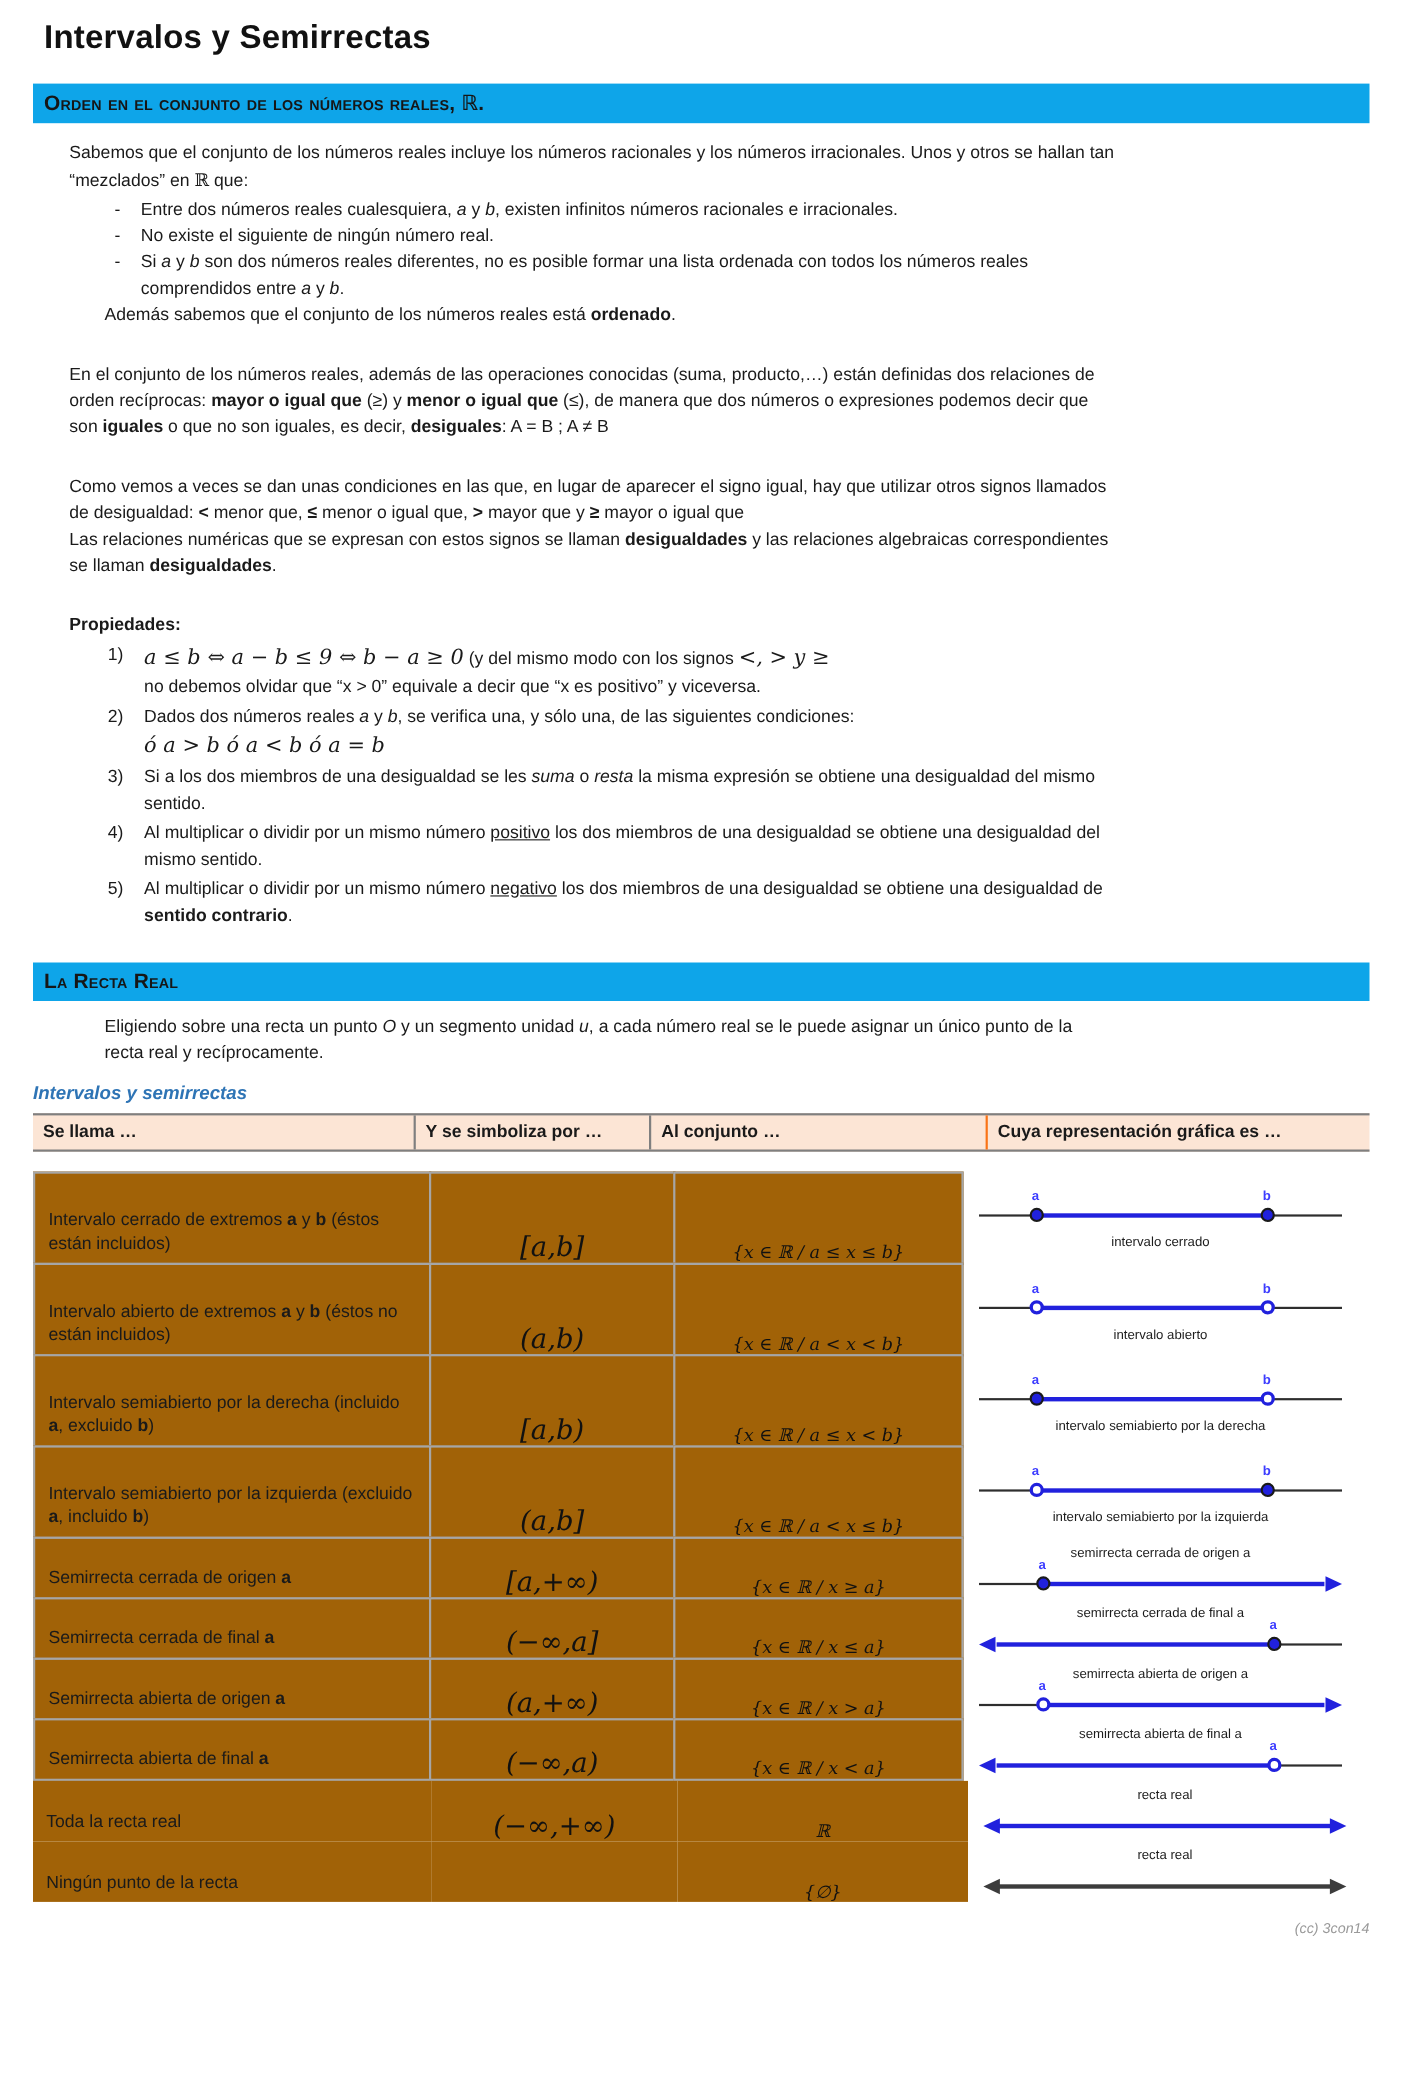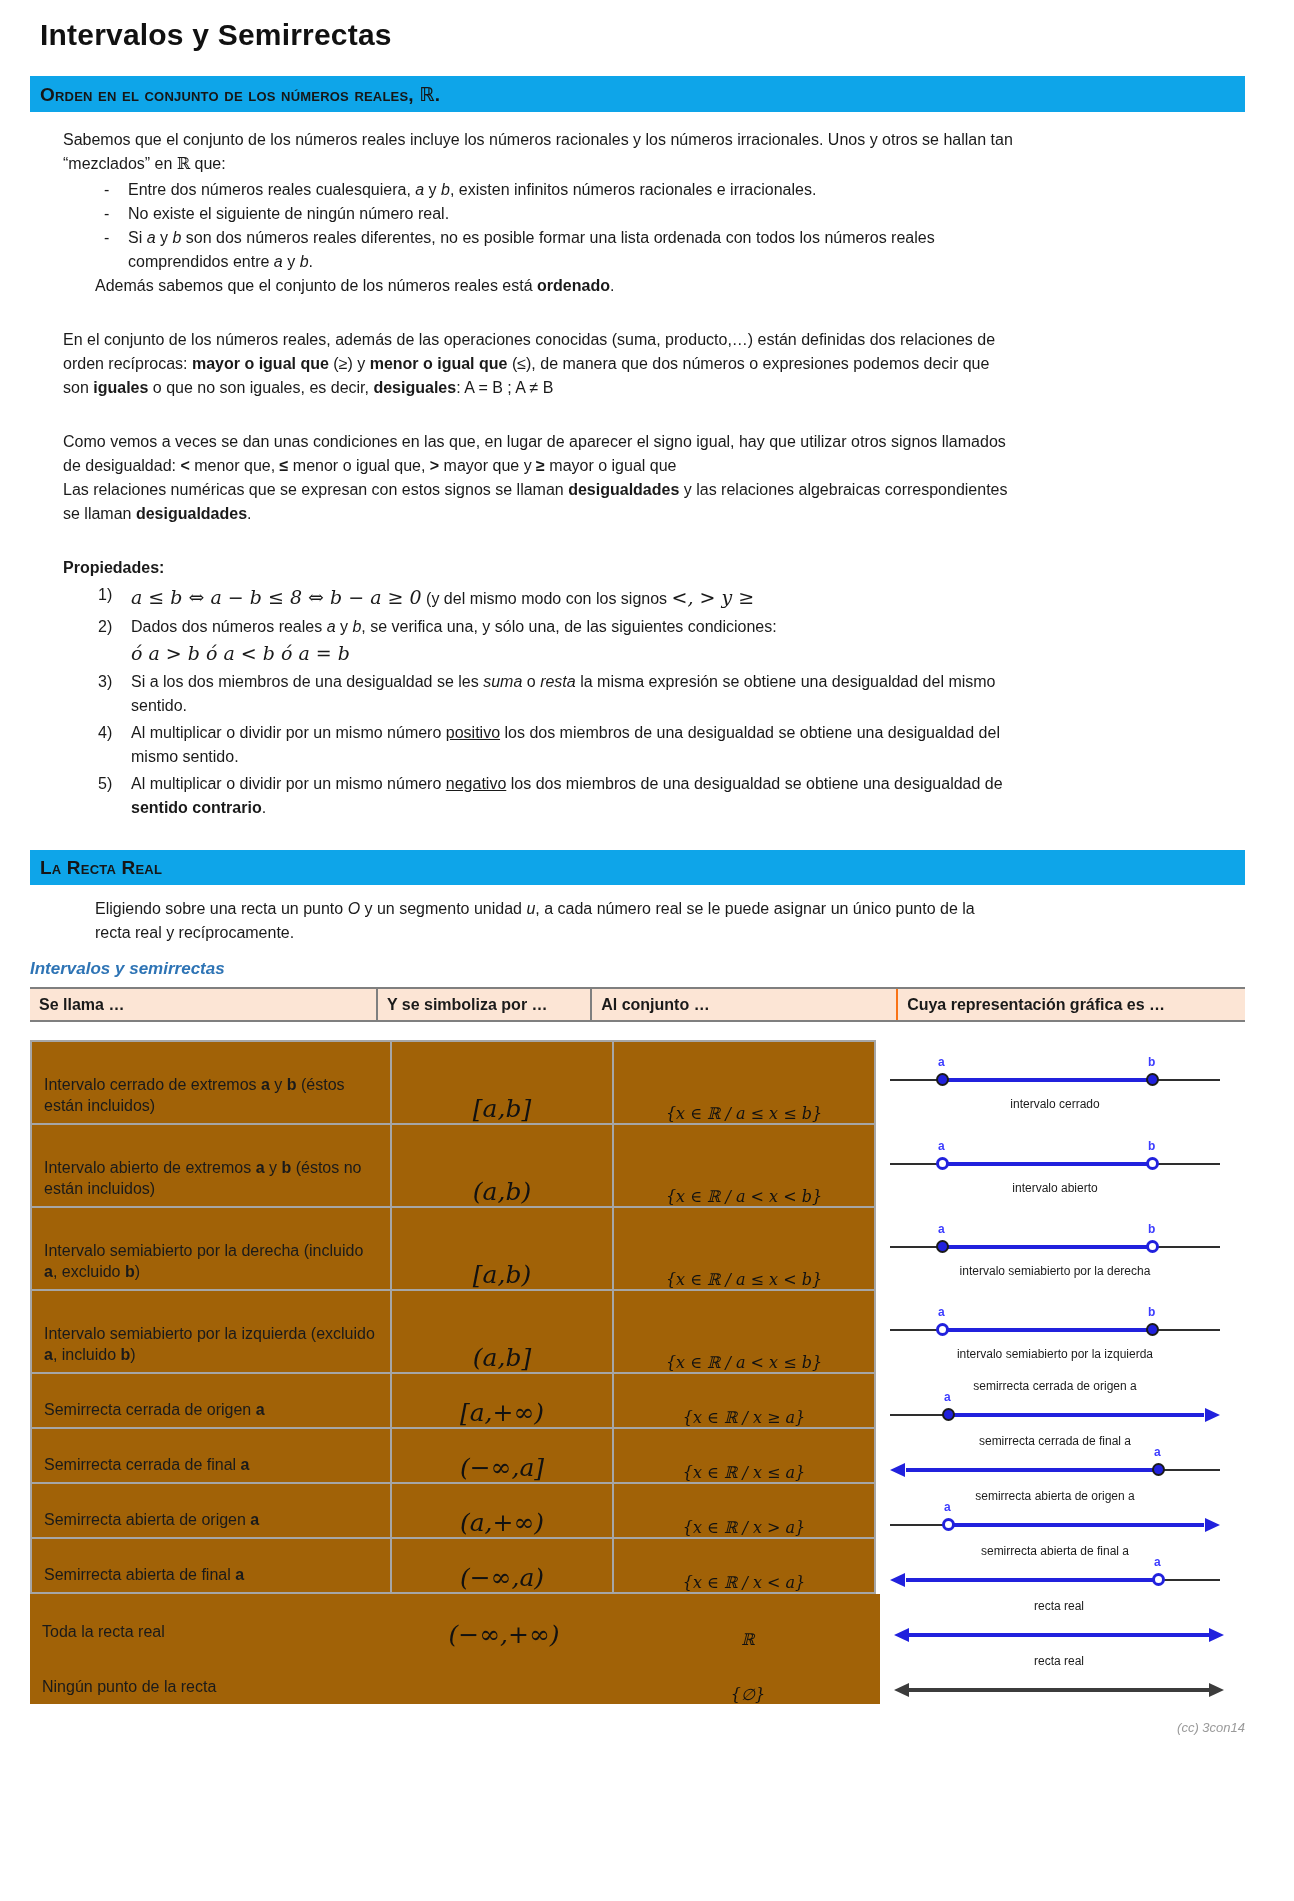--- a/index.html
+++ b/index.html
@@ -93,21 +93,22 @@
     </div>
   <div class="indent"><span>Además sabemos que el conjunto de los números reales está </span><span style="font-weight: bold;">ordenado</span><span>.</span></div>
   <div class="para" style="margin-top:30px"><span>En el conjunto de los números reales, además de las operaciones conocidas (suma, producto,…) están definidas dos relaciones de orden recíprocas: </span><span style="font-weight: bold;">mayor o igual que</span><span> (≥)  y  </span><span style="font-weight: bold;">menor o igual que</span><span> (≤), de manera que dos números o expresiones podemos decir que son </span><span style="font-weight: bold;">iguales</span><span> o que no son iguales, es decir, </span><span style="font-weight: bold;">desiguales</span><span>: A = B   ;   A ≠ B</span></div>
   <div class="para" style="margin-top:30px"><span>Como vemos a veces se dan unas condiciones en las que, en lugar de aparecer el signo igual, hay que utilizar otros signos llamados de desigualdad: </span><span style="font-weight: bold;">&lt;</span><span> menor que, </span><span style="font-weight: bold;">≤</span><span> menor o igual que, </span><span style="font-weight: bold;">&gt;</span><span> mayor que y </span><span style="font-weight: bold;">≥</span><span> mayor o igual que</span></div>
   <div><span>Las relaciones numéricas que se expresan con estos signos se llaman </span><span style="font-weight: bold;">desigualdades</span><span> y las relaciones algebraicas correspondientes se llaman </span><span style="font-weight: bold;">desigualdades</span><span>.</span></div>
   <div class="prop-h">Propiedades:</div>
   <div class="props" id="props">
       <div class="prop">
         <span class="pnum">1)</span>
         <div class="plines">
-          <div class="pline"><span class="math" style="font-style: italic; font-size: 19px;">a ≤ b  ⇔  a − b ≤ 8  ⇔  b − a ≥ 0</span><span>  (y del mismo modo con los signos </span><span class="math" style="font-style: italic; font-size: 19px;">&lt;, &gt; y ≥</span></div>
+          <div class="pline"><span class="math" style="font-style: italic; font-size: 19px;">a ≤ b  ⇔  a − b ≤ 9  ⇔  b − a ≥ 0</span><span>  (y del mismo modo con los signos </span><span class="math" style="font-style: italic; font-size: 19px;">&lt;, &gt; y ≥</span></div>
+          <div class="pline"><span>no debemos olvidar que “x &gt; 0” equivale a decir que “x es positivo” y viceversa.</span></div>
         </div>
       </div>
       <div class="prop">
         <span class="pnum">2)</span>
         <div class="plines">
           <div class="pline"><span>Dados dos números reales </span><span style="font-style: italic;">a</span><span> y </span><span style="font-style: italic;">b</span><span>, se verifica una, y sólo una, de las siguientes condiciones:</span></div>
           <div class="pline"><span class="math" style="font-style: italic; font-size: 19px;">ó      a &gt; b      ó      a &lt; b      ó      a = b</span></div>
         </div>
       </div>
       <div class="prop">

